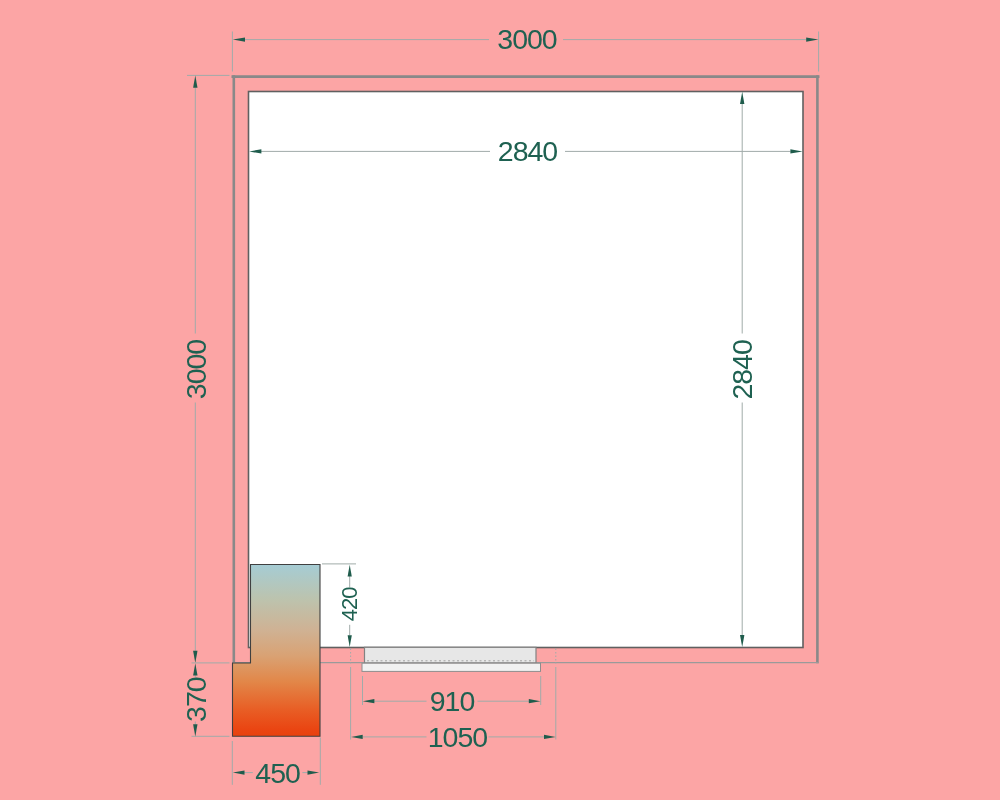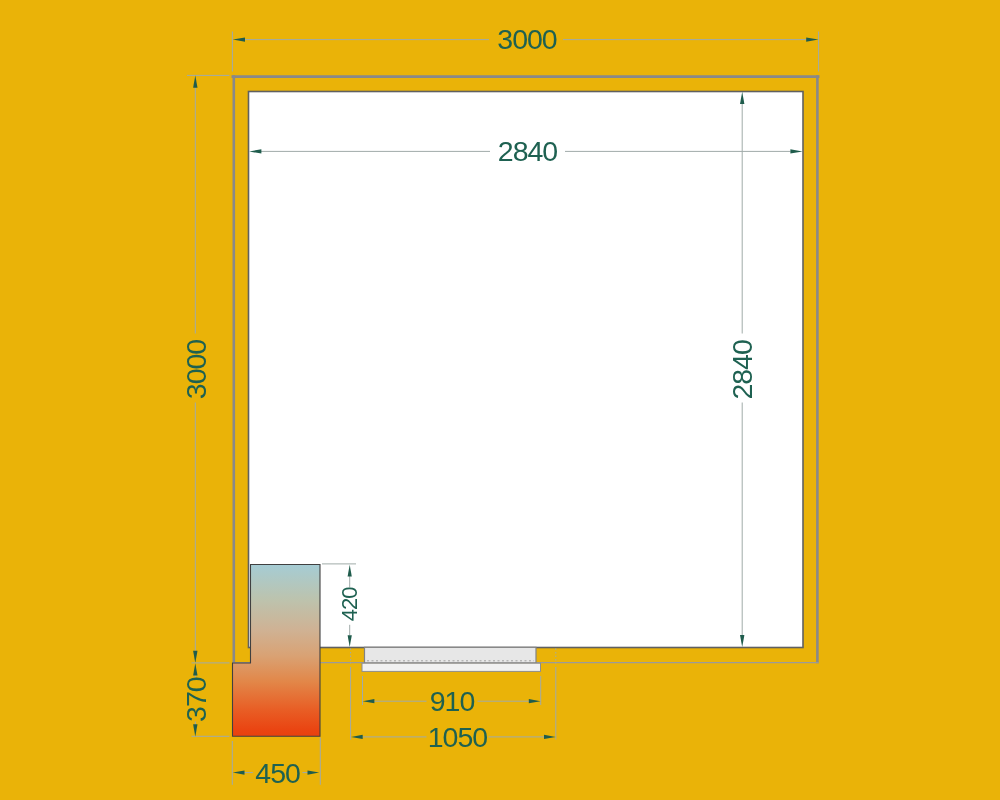--- a/index.html
+++ b/index.html
@@ -1,16 +1,16 @@
 <!DOCTYPE html>
 <html><head>
 <meta charset="utf-8">
 <style>
   html,body{margin:0;padding:0;background:#ffffff;}
-  .page{width:1000px;height:800px;position:relative;background:#eab308;overflow:hidden;}
+  .page{width:1000px;height:800px;position:relative;background:#fca5a5;overflow:hidden;}
   text{font-family:"Liberation Sans", sans-serif;fill:#1e6151;letter-spacing:-1px;}
 </style>
 </head>
 <body>
 <div class="page">
 <svg width="1000" height="800" viewBox="0 0 1000 800" xmlns="http://www.w3.org/2000/svg">
 <defs>
 <linearGradient id="unitgrad" x1="0" y1="564.5" x2="0" y2="736.3" gradientUnits="userSpaceOnUse">
   <stop offset="0" stop-color="#a5ccd4"></stop>
   <stop offset="0.20" stop-color="#bcc3ae"></stop>

